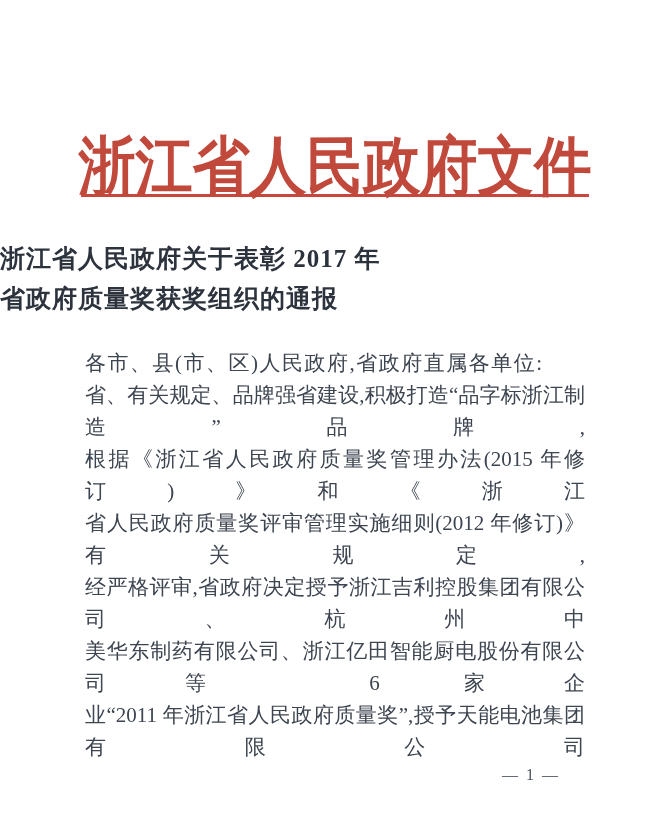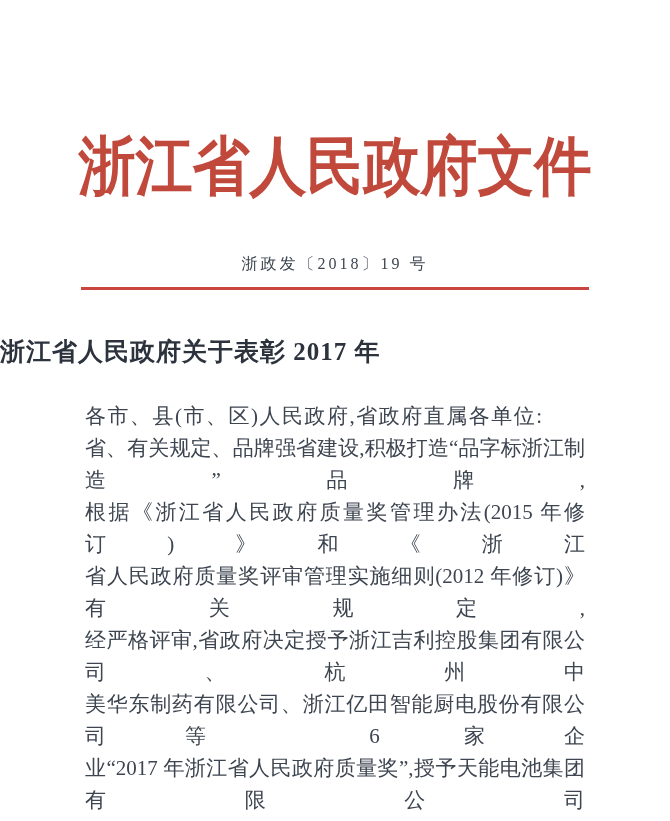--- a/index.html
+++ b/index.html
@@ -74,36 +74,36 @@
     color: #4a525c;
   }
 </style>
 </head>
 <body>
 
 <div class="page">
 
   <div class="org-title">浙江省人民政府文件</div>
 
-  <div class="doc-number">浙政发〔2018〕19 号</div>
 
   <div class="divider"></div>
 
   <div class="doc-title">
     <div>浙江省人民政府关于表彰 2017 年</div>
+    <div>省政府质量奖获奖组织的通报</div>
   </div>
 
   <div class="body-block">
     <div class="salutation">各市、县(市、区)人民政府,省政府直属各单位:</div>
     <div>
 
         <div class="body-line">省、有关规定、品牌强省建设,积极打造“品字标浙江制造”品牌,</div>
         <div class="body-line">根据《浙江省人民政府质量奖管理办法(2015 年修订)》和《浙江</div>
         <div class="body-line">省人民政府质量奖评审管理实施细则(2012 年修订)》有关规定,</div>
         <div class="body-line">经严格评审,省政府决定授予浙江吉利控股集团有限公司、杭州中</div>
         <div class="body-line">美华东制药有限公司、浙江亿田智能厨电股份有限公司等 6 家企</div>
-        <div class="body-line">业“2017 年浙江省人民政府质量奖”,授予天能电池集团有限公司</div>
+        <div class="body-line">业“2011 年浙江省人民政府质量奖”,授予天能电池集团有限公司</div>
       </div>
   </div>
 
   <div class="page-number">— 1 —</div>
 
 </div>
 
 </body></html>

